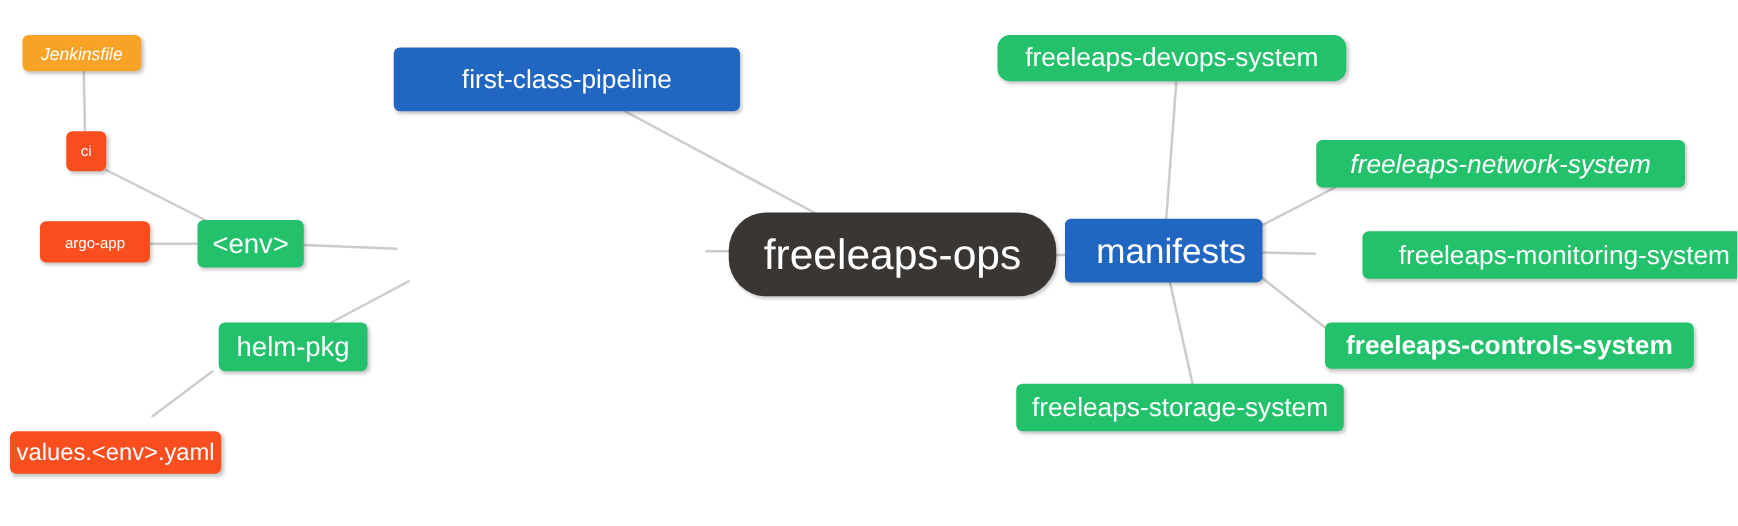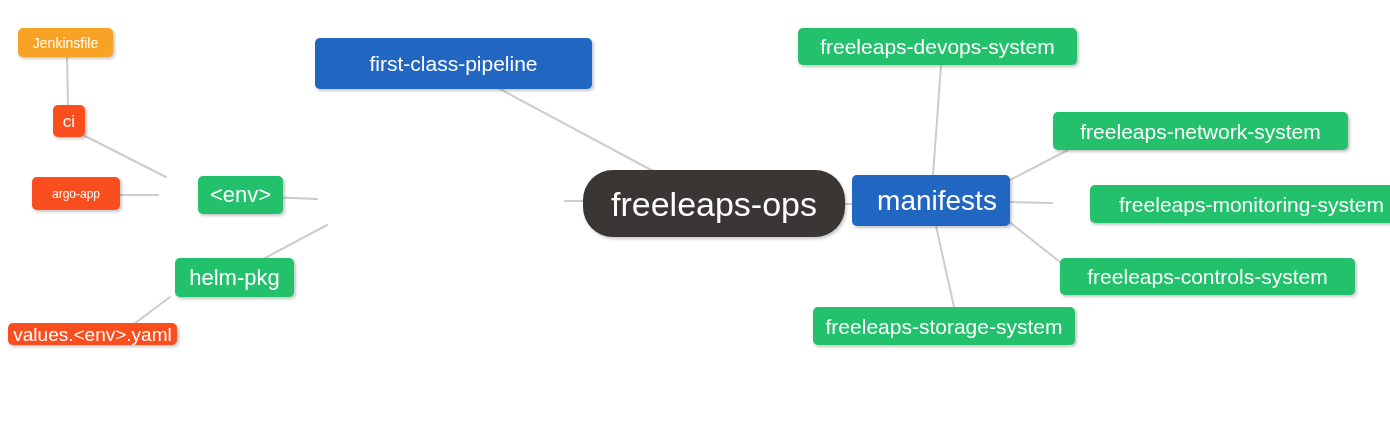--- a/index.html
+++ b/index.html
@@ -55,24 +55,24 @@
       <line x1="933" y1="175" x2="941" y2="66" stroke="#CCCCCC" stroke-width="2" stroke-linecap="round"></line>
       <line x1="1008" y1="181" x2="1068" y2="150" stroke="#CCCCCC" stroke-width="2" stroke-linecap="round"></line>
       <line x1="1010" y1="202" x2="1052" y2="203" stroke="#CCCCCC" stroke-width="2" stroke-linecap="round"></line>
       <line x1="1008" y1="221" x2="1060" y2="262" stroke="#CCCCCC" stroke-width="2" stroke-linecap="round"></line>
       <line x1="936" y1="226" x2="954" y2="307" stroke="#CCCCCC" stroke-width="2" stroke-linecap="round"></line>
     </svg>
 
 <div class="node node-root" style="left: 583px; top: 170px; width: 262px; height: 67px; font-size: 34px; background: rgb(58, 54, 51); color: rgb(255, 255, 255); border-radius: 30px;">freeleaps-ops</div>
     <div class="node node-branch" style="left: 315px; top: 38px; width: 277px; height: 51px; font-size: 21px; background: rgb(33, 102, 192); color: rgb(255, 255, 255);">first-class-pipeline</div>
     <div class="node node-branch" style="left: 852px; top: 175px; width: 158px; height: 51px; font-size: 28px; background: rgb(33, 102, 192); color: rgb(255, 255, 255); padding-left: 12px;">manifests</div>
-    <div class="node node-leaf" style="left: 158px; top: 176px; width: 85px; height: 38px; font-size: 22px; background: rgb(35, 193, 107); color: rgb(255, 255, 255); margin-left: 40px;">&lt;env&gt;</div>
+    <div class="node node-leaf" style="left: 158px; top: 176px; width: 85px; height: 38px; font-size: 22px; background: rgb(35, 193, 107); color: rgb(255, 255, 255);">&lt;env&gt;</div>
     <div class="node node-leaf" style="left: 147px; top: 258px; width: 119px; height: 39px; font-size: 22px; background: rgb(35, 193, 107); color: rgb(255, 255, 255); margin-left: 28px;">helm-pkg</div>
-    <div class="node node-leaf" style="left: 53px; top: 105px; width: 32px; height: 32px; font-size: 17px; background: rgb(250, 78, 30); color: rgb(255, 255, 255);">ci</div>
+    <div class="node node-leaf" style="left: 53px; top: 105px; width: 32px; height: 32px; font-size: 12px; background: rgb(250, 78, 30); color: rgb(255, 255, 255);">ci</div>
     <div class="node node-leaf" style="left: 32px; top: 177px; width: 88px; height: 33px; font-size: 12px; background: rgb(250, 78, 30); color: rgb(255, 255, 255);">argo-app</div>
-    <div class="node node-leaf" style="left: 18px; top: 28px; width: 95px; height: 29px; font-size: 14px; background: rgb(248, 163, 38); color: rgb(255, 255, 255);">Jenkinsfile</div>
-    <div class="node node-leaf" style="left: 8px; top: 323px; width: 169px; height: 22px; font-size: 19px; background: rgb(250, 78, 30); color: rgb(255, 255, 255);">values.&lt;env&gt;.yaml</div>
-    <div class="node node-leaf" style="left: 798px; top: 28px; width: 279px; height: 37px; font-size: 21px; background: rgb(35, 193, 107); color: rgb(255, 255, 255);">freeleaps-devops-system</div>
-    <div class="node node-leaf" style="left: 1053px; top: 112px; width: 295px; height: 38px; font-size: 21px; background: rgb(35, 193, 107); color: rgb(255, 255, 255);">freeleaps-network-system</div>
+    <div class="node node-leaf" style="left: 18px; top: 28px; width: 95px; height: 29px; font-size: 14px; background: rgb(248, 163, 38); color: rgb(255, 255, 255); font-style: italic;">Jenkinsfile</div>
+    <div class="node node-leaf" style="left: 8px; top: 345px; width: 169px; height: 34px; font-size: 19px; background: rgb(250, 78, 30); color: rgb(255, 255, 255);">values.&lt;env&gt;.yaml</div>
+    <div class="node node-leaf" style="left: 798px; top: 28px; width: 279px; height: 37px; font-size: 21px; background: rgb(35, 193, 107); color: rgb(255, 255, 255); border-radius: 10px;">freeleaps-devops-system</div>
+    <div class="node node-leaf" style="left: 1053px; top: 112px; width: 295px; height: 38px; font-size: 21px; background: rgb(35, 193, 107); color: rgb(255, 255, 255); font-style: italic;">freeleaps-network-system</div>
     <div class="node node-leaf" style="left: 1052px; top: 185px; width: 323px; height: 38px; font-size: 21px; background: rgb(35, 193, 107); color: rgb(255, 255, 255); margin-left: 38px;">freeleaps-monitoring-system</div>
-    <div class="node node-leaf" style="left: 1060px; top: 258px; width: 295px; height: 37px; font-size: 21px; background: rgb(35, 193, 107); color: rgb(255, 255, 255);">freeleaps-controls-system</div>
+    <div class="node node-leaf" style="left: 1060px; top: 258px; width: 295px; height: 37px; font-size: 21px; background: rgb(35, 193, 107); color: rgb(255, 255, 255); font-weight: bold;">freeleaps-controls-system</div>
     <div class="node node-leaf" style="left: 813px; top: 307px; width: 262px; height: 38px; font-size: 21px; background: rgb(35, 193, 107); color: rgb(255, 255, 255);">freeleaps-storage-system</div>
   </div>
 
 </body></html>

